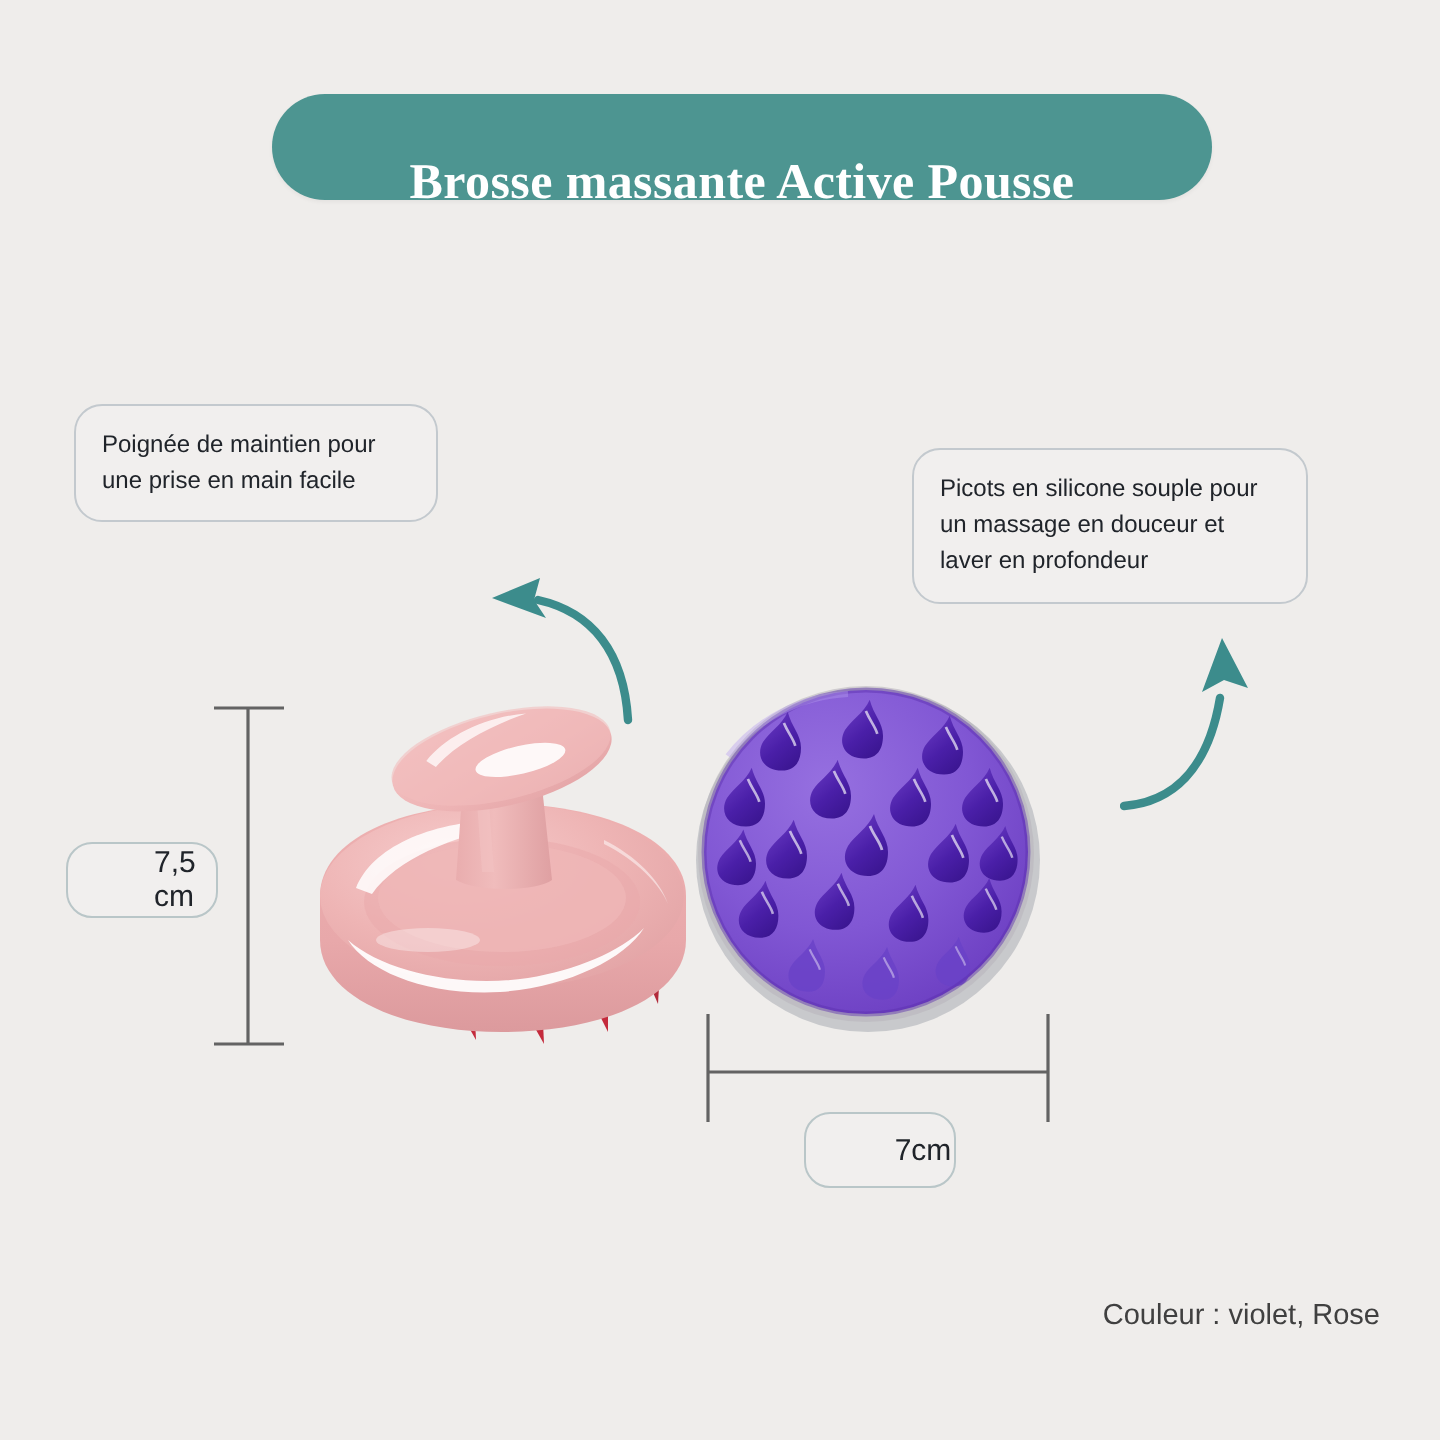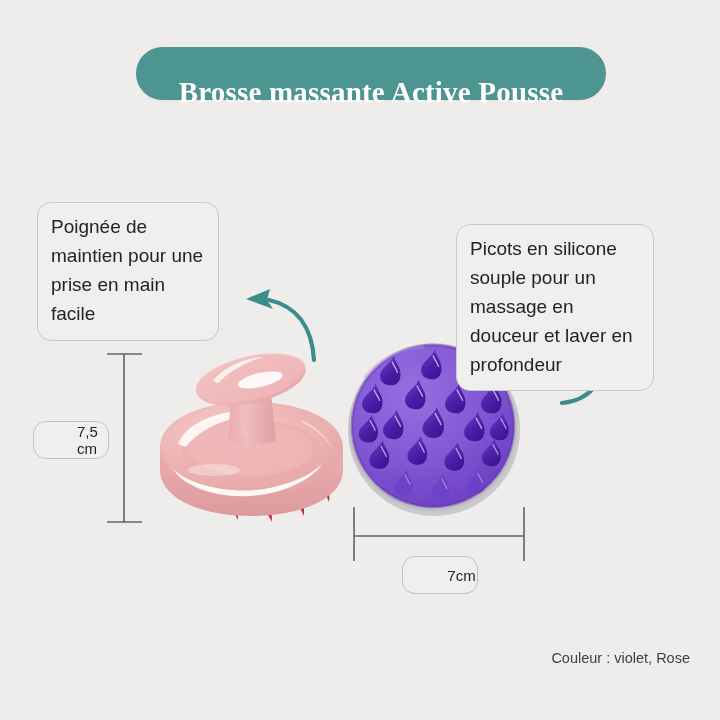--- a/index.html
+++ b/index.html
@@ -31,36 +31,36 @@
     background: #4d9591;
     border-radius: 27px;
     display: flex;
     align-items: center;
     justify-content: center;
     box-shadow: 0 1px 2px rgba(0,0,0,0.05);
   }
   .title-text {
     font-family: "Liberation Serif", serif;
     font-weight: bold;
-    font-size: 29px;
+    font-size: 25px;
     color: #ffffff;
     letter-spacing: 0.2px;
     white-space: nowrap;
     margin-top: 37px;
   }
 
   
   .callout {
     position: absolute;
     background: #f1efee;
     border: 1px solid #c3c9ce;
     border-radius: 14px;
     box-sizing: border-box;
     padding: 10px 13px 11px 13px;
-    font-size: 19px;
+    font-size: 12px;
     line-height: 1.52;
     color: #20242a;
   }
   #callout-left {
     left: 37px;
     top: 202px;
     width: 182px;
   }
   #callout-right {
     left: 456px;

